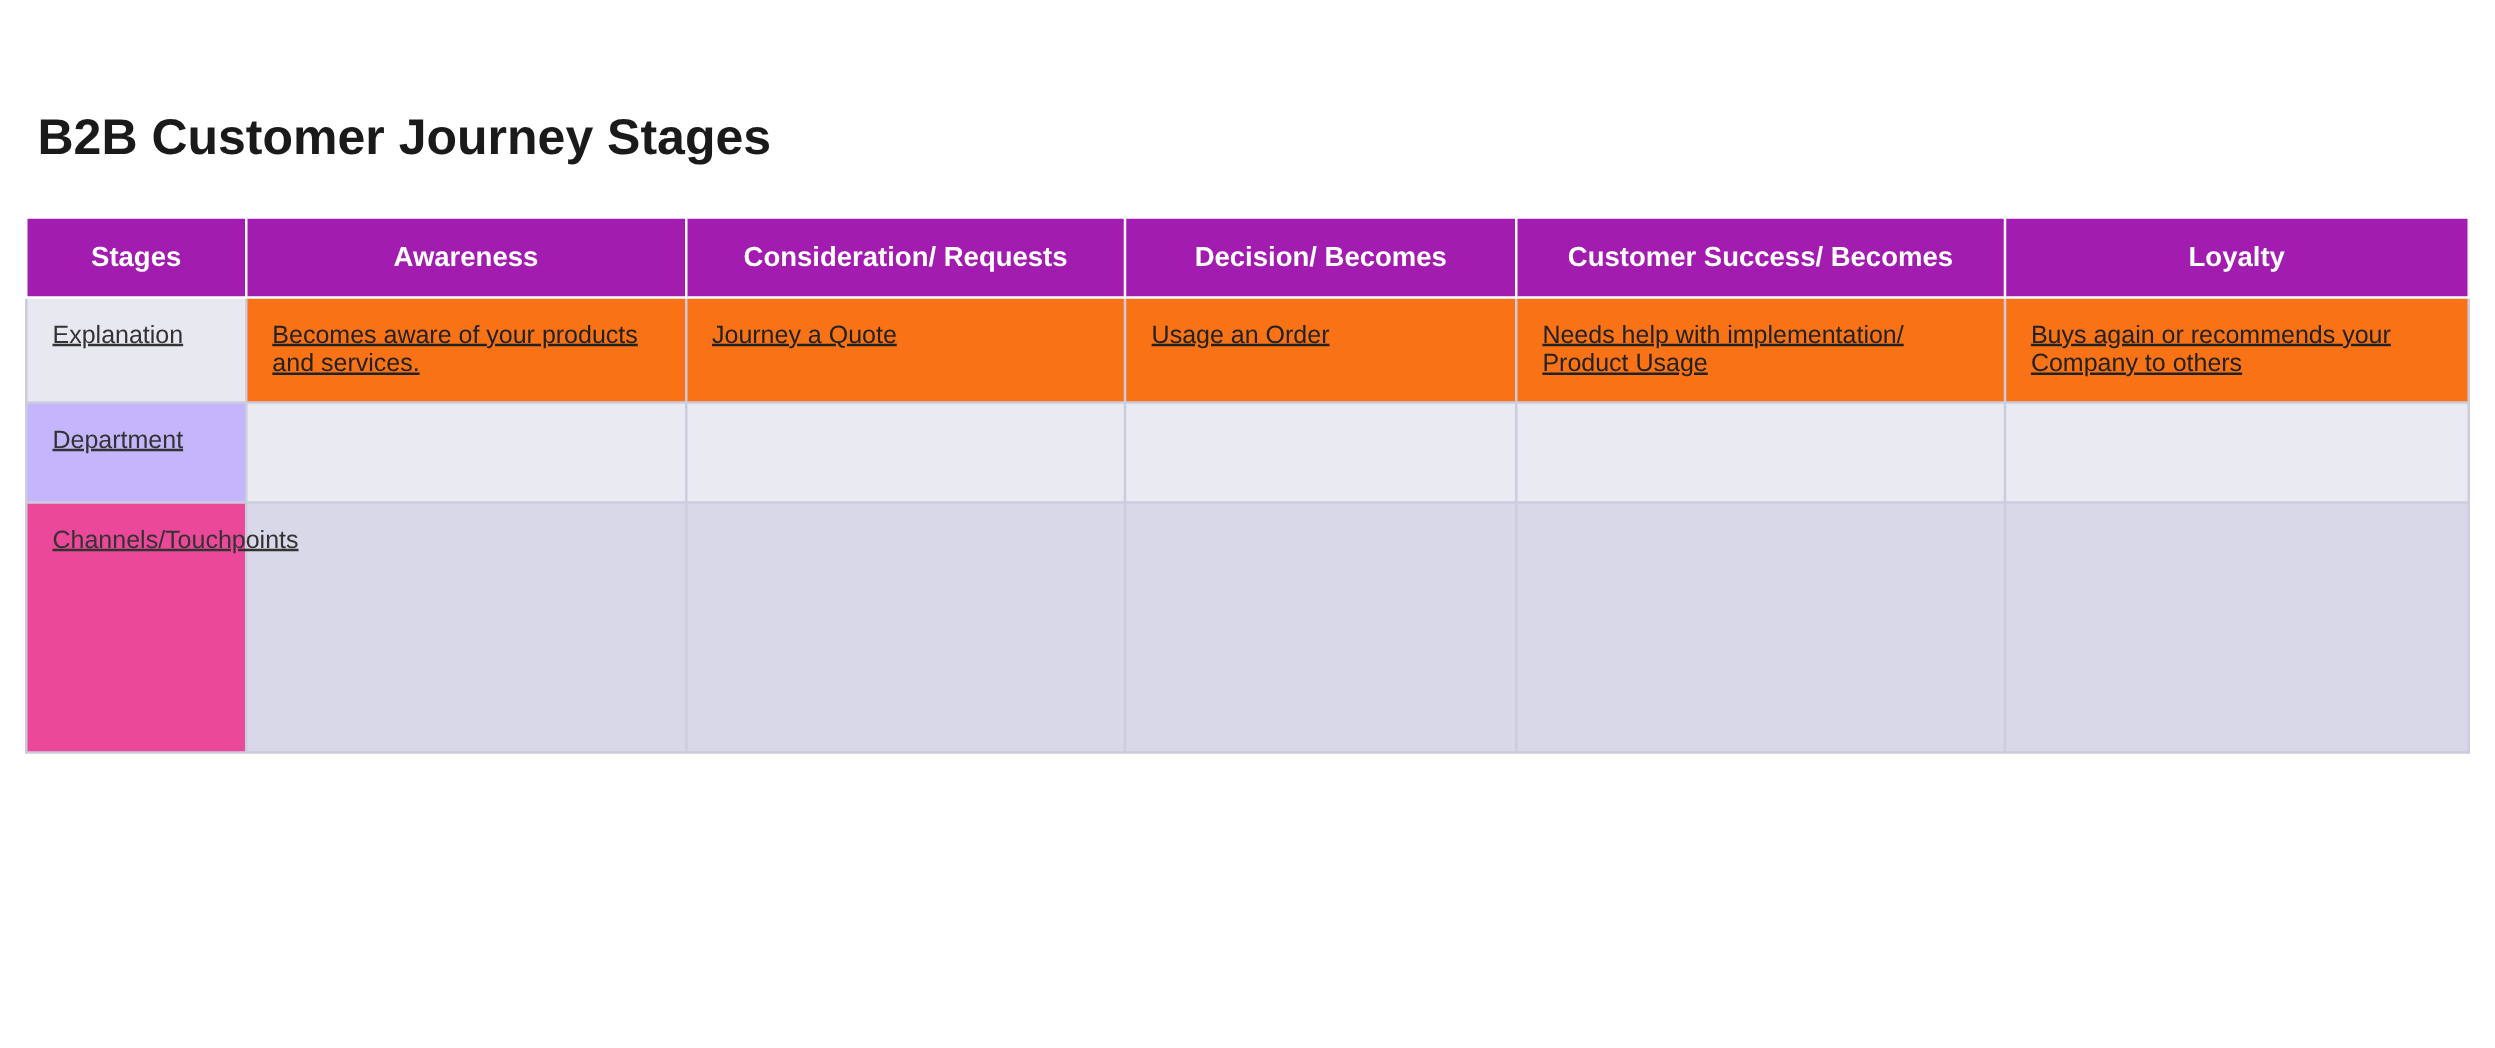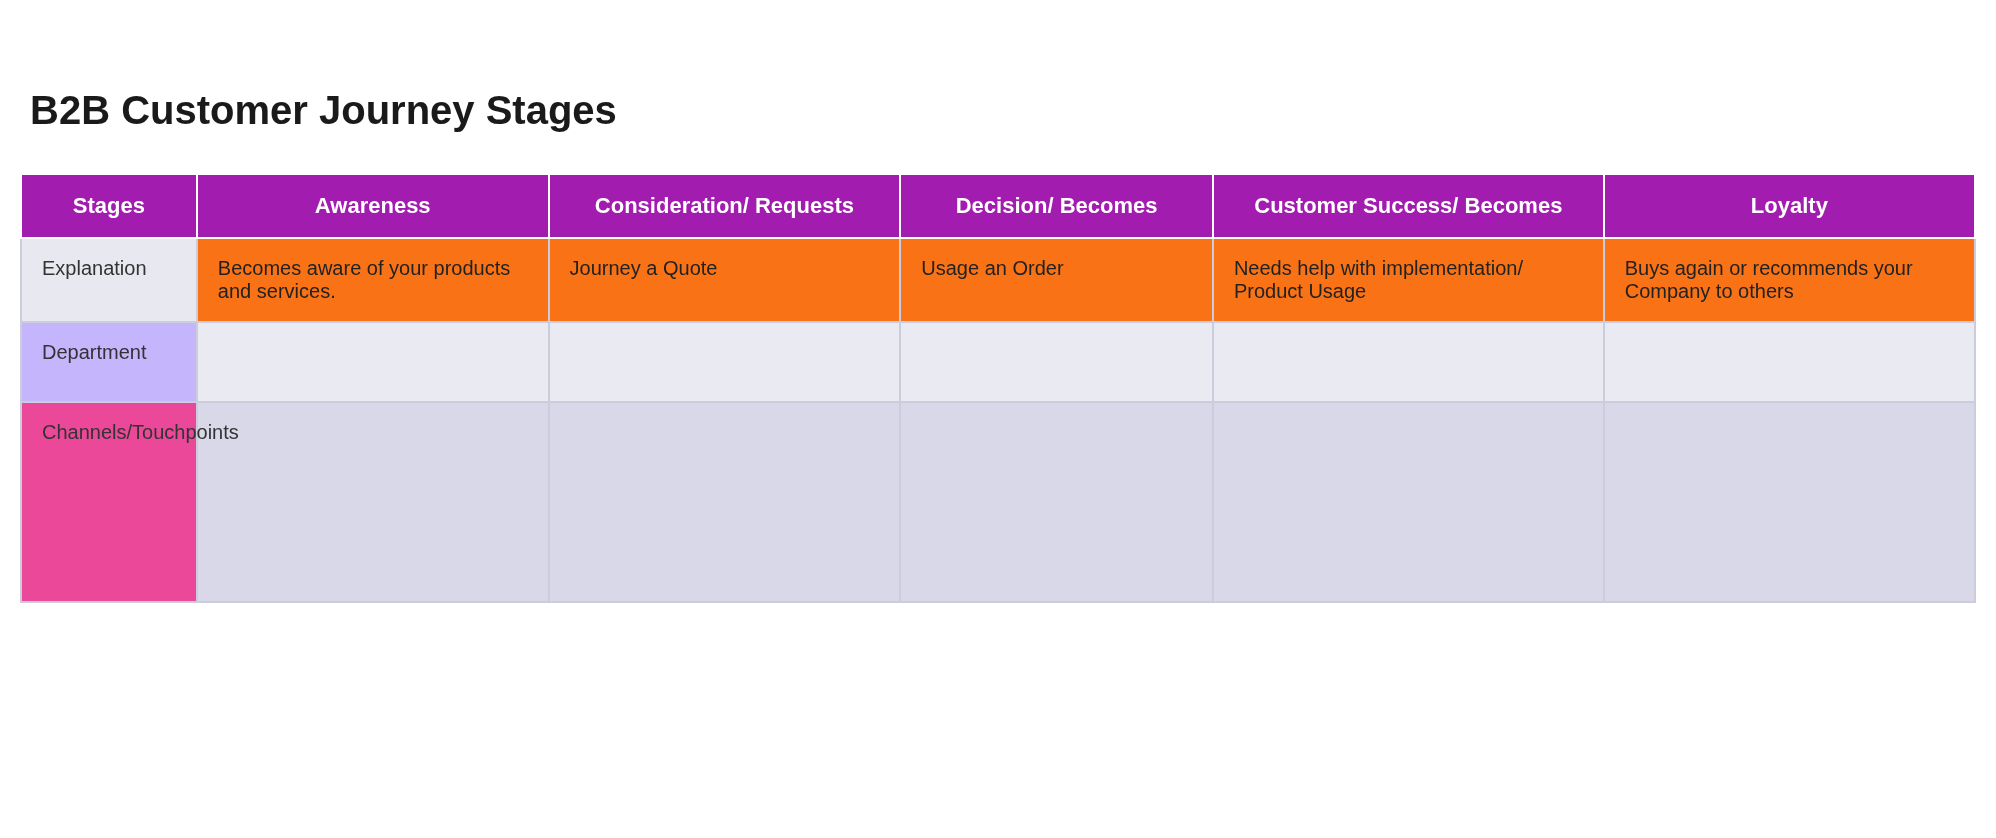--- a/index.html
+++ b/index.html
@@ -47,20 +47,21 @@
       border: 2px solid #ffffff;
     }
 
     
     tbody tr td {
       font-size: 20px;
       color: #222222;
       padding: 18px 20px;
       vertical-align: top;
       border: 2px solid #ccccdd;
+      text-decoration: underline;
     }
 
     
     tbody tr td:first-child {
       background-color: #e8e8f0;
       font-weight: normal;
       color: #333333;
     }
 
     

